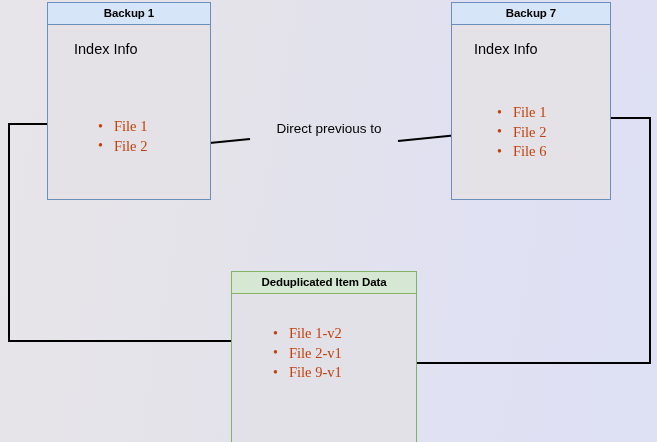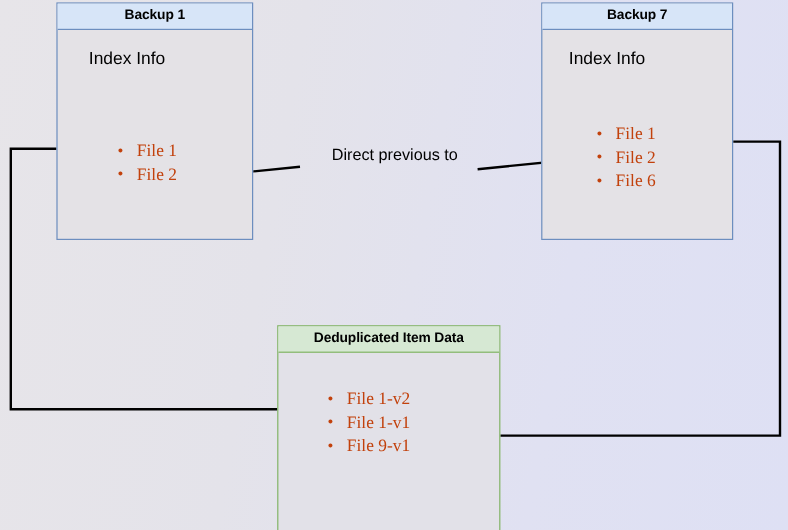--- a/index.html
+++ b/index.html
@@ -148,21 +148,21 @@
       <li>File 1</li>
       <li>File 2</li>
       <li>File 6</li>
     </ul>
   </div>
 
   <div class="box green" id="dedup">
     <div class="box-header">Deduplicated Item Data</div>
     <ul class="filelist">
       <li>File 1-v2</li>
-      <li>File 1-v1</li>
+      <li>File 2-v1</li>
       <li>File 9-v1</li>
     </ul>
   </div>
 
   <div id="caption">
     <div>Direct previous to</div>
   </div>
 
 </div>
 

